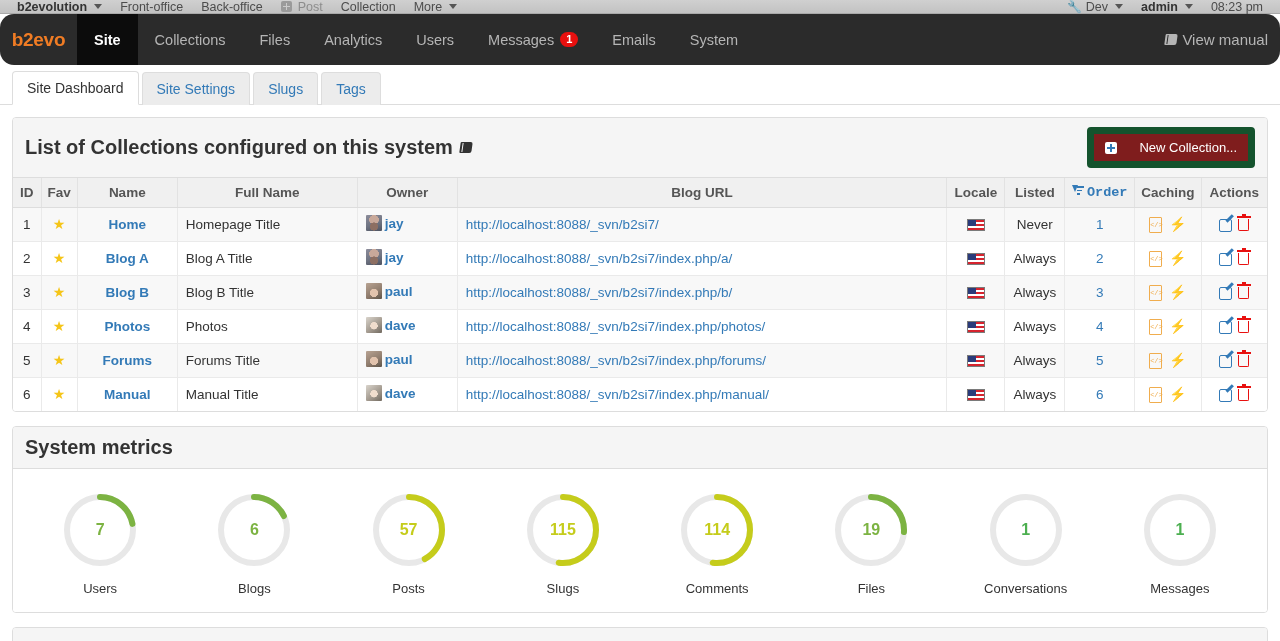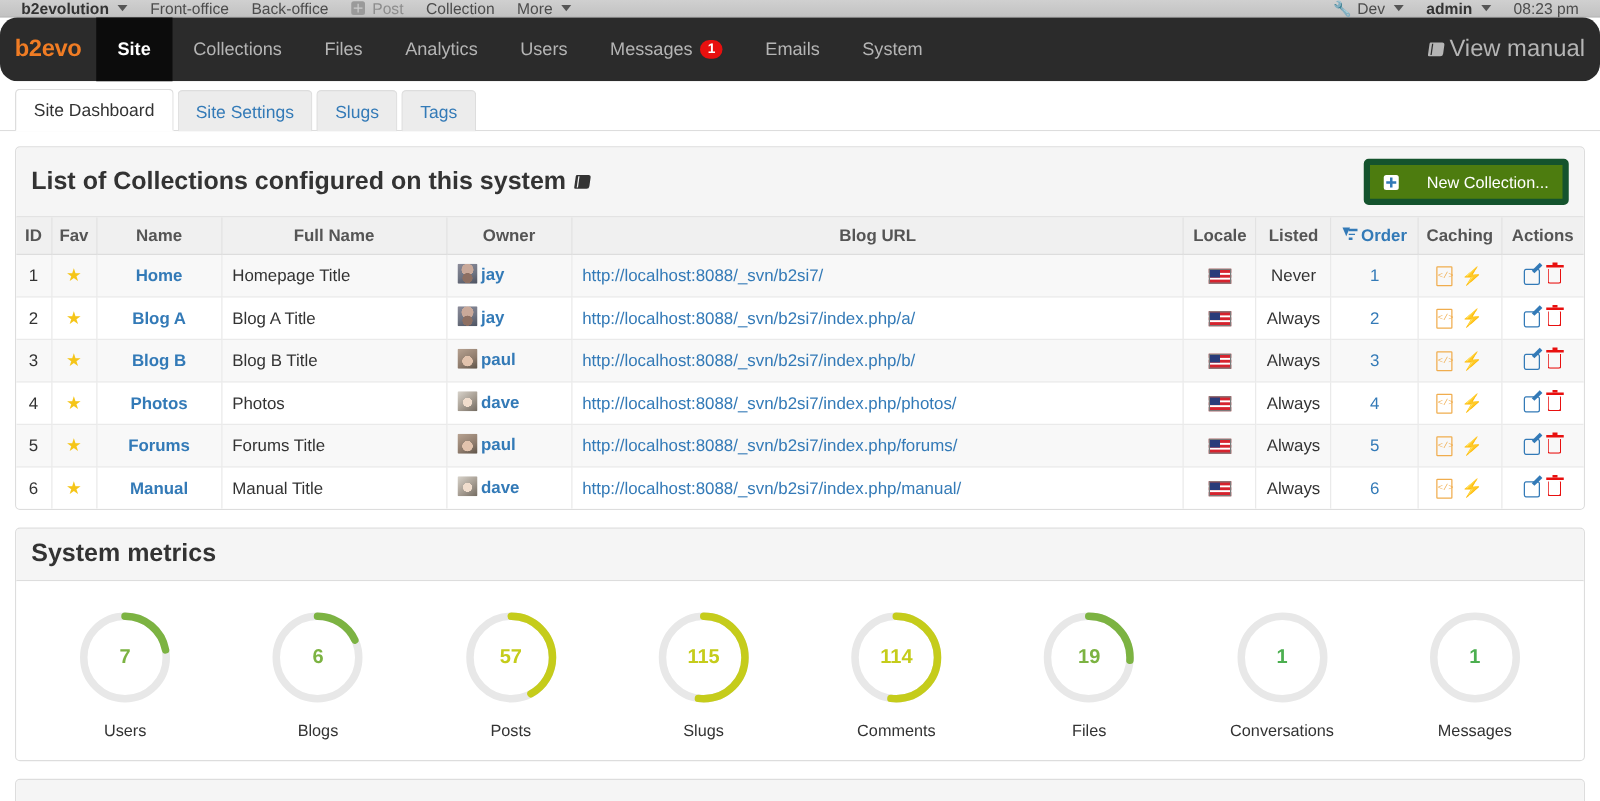--- a/index.html
+++ b/index.html
@@ -96,21 +96,21 @@
     color: #fff;
     font-size: 11px;
     font-weight: bold;
     border-radius: 9px;
     padding: 1px 6px;
     margin-left: 6px;
     line-height: 13px;
   }
   .nav-right { margin-left: auto; display: flex; align-items: center; padding-right: 12px; }
   .manual-link {
-    color: #b5b5b5; text-decoration: none; font-size: 19px;
+    color: #b5b5b5; text-decoration: none; font-size: 15px;
     display: flex; align-items: center; gap: 5px;
   }
   .book-ico {
     display: inline-block; width: 12px; height: 11px;
     background: #b5b5b5;
     border-radius: 1px 2px 2px 1px;
     position: relative;
     transform: skewX(-8deg);
   }
   .book-ico:after {
@@ -169,22 +169,22 @@
   .panel-title {
     font-size: 20px;
     font-weight: bold;
     color: #333;
     display: flex;
     align-items: center;
     gap: 7px;
   }
   .btn-primary {
     margin-left: auto;
-    background: #4d7c0f;
-    border: 5px solid #14532d;
+    background: #7f1d1d;
+    border: 7px solid #14532d;
     color: #fff;
     border-radius: 4px;
     font-size: 13px;
     padding: 6px 11px;
     display: flex;
     align-items: center;
     gap: 22px;
     cursor: pointer;
     font-family: "Liberation Sans", sans-serif;
   }
@@ -202,21 +202,21 @@
     border-bottom: 1px solid #ddd;
     border-right: 1px solid #e2e2e2;
     color: #555;
     font-size: 13.5px;
     font-weight: bold;
     padding: 7px 6px;
     text-align: center;
     white-space: nowrap;
   }
   table.coll th:last-child { border-right: none; }
-  table.coll th.sorted { color: #337ab7; }
+  table.coll th.sorted { color: #337ab7; font-family: Liberation Mono, monospace; }
   table.coll td {
     border-bottom: 1px solid #eaeaea;
     border-right: 1px solid #eaeaea;
     padding: 7px 8px;
     color: #333;
     vertical-align: middle;
     height: 32px;
   }
   table.coll td:last-child { border-right: none; }
   table.coll tr.odd td { background: #f8f8f8; }

